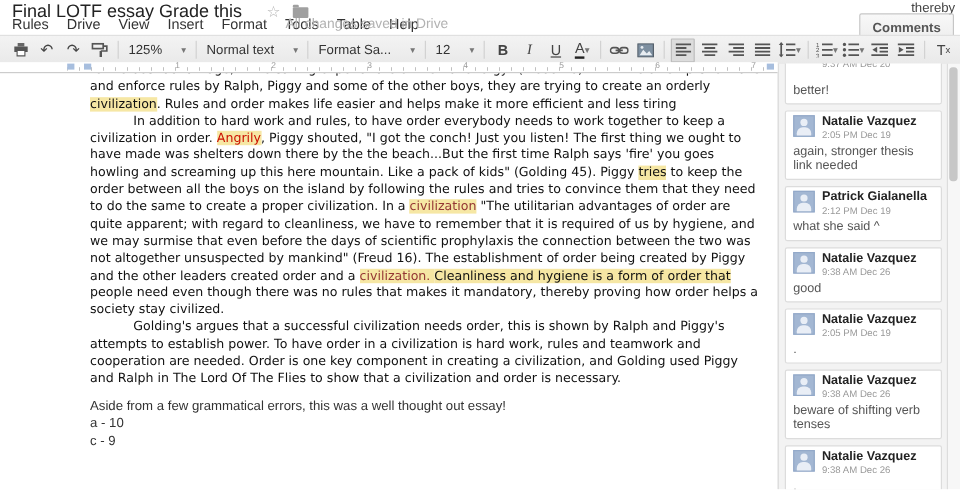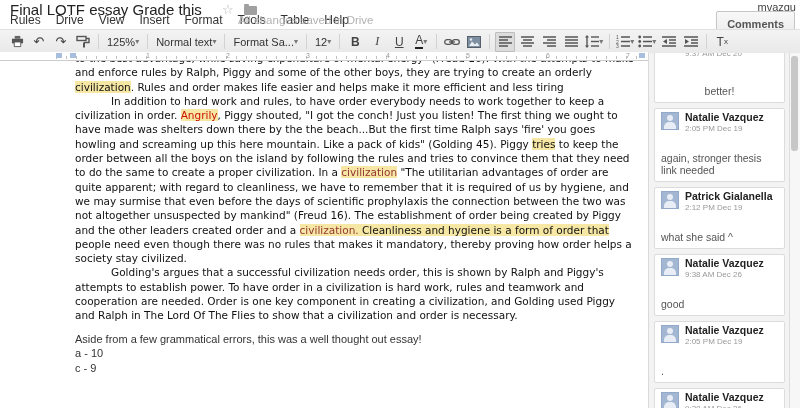--- a/index.html
+++ b/index.html
@@ -19,21 +19,21 @@
        background:linear-gradient(#f8f8f8,#ececec);border:1px solid #c6c6c6;border-radius:2px;cursor:pointer;}
 
   
   .toolbar{position:absolute;left:0;right:0;top:29px;height:23px;display:flex;align-items:center;
        background:linear-gradient(#f3f3f3,#e9e9e9);border-top:1px solid #e0e0e0;border-bottom:1px solid #d0d0d0;
        padding-left:6px;font-size:11px;color:#333;}
   .tb-btn{display:flex;align-items:center;justify-content:center;min-width:18px;height:18px;margin:0 1px;
        border:1px solid transparent;border-radius:1px;cursor:pointer;color:#444;}
   .tb-btn.active{background:#dcdcdc;border-color:#bdbdbd;}
   .tb-sep{width:1px;height:15px;background:#d2d2d2;margin:0 4px;}
-  .tb-drop{display:flex;align-items:center;gap:0;padding:0 4px;height:18px;cursor:pointer;color:#333;}
+  .tb-drop{display:flex;align-items:center;gap:16px;padding:0 4px;height:18px;cursor:pointer;color:#333;}
   .tb-caret{font-size:8px;color:#777;}
   .glyph{font-size:13px;line-height:1;}
   .tb-bold{font-weight:bold;font-size:12px;}
   .tb-italic{font-style:italic;font-size:12px;font-family:"Liberation Serif",serif;}
   .tb-under{text-decoration:underline;font-size:12px;}
   .tb-color{font-size:12px;border-bottom:2px solid #222;line-height:1.1;}
   .tb-tx{font-size:12px;}
   .tb-tx small{font-size:8px;}
 
   
@@ -52,44 +52,44 @@
   .hl{background:#f6e7a4;}
   .red{color:#cc1100;}
   .maroon{color:#943634;}
   .it{}
   .feedback{margin-top:9px;font-family:"Liberation Sans",sans-serif;font-size:11px;line-height:14.5px;color:#333;}
 
   
   .comments-panel{position:absolute;left:648px;right:10px;top:53px;bottom:0;background:#f3f3f3;
        border-left:1px solid #d9d9d9;overflow:hidden;padding:4px 5px;box-sizing:border-box;}
   .comment-card{background:#fff;border:1px solid #dcdcdc;border-radius:2px;padding:3px 6px 5px;margin-bottom:5px;cursor:pointer;}
-  .comment-card.clipped{margin-top:-13px;text-align:center;}
+  .comment-card.clipped{margin-top:-13px;}
   .c-head{display:flex;gap:6px;}
   .avatar{flex:0 0 16px;width:16px;height:16px;background:#a3b7d3;border:1px solid #93a9c9;position:relative;overflow:hidden;}
   .avatar:before{content:"";position:absolute;left:5px;top:2px;width:6px;height:6px;border-radius:50%;background:#e9eef6;}
   .avatar:after{content:"";position:absolute;left:2px;top:9px;width:12px;height:8px;border-radius:5px 5px 0 0;background:#e9eef6;}
   .c-author{font-size:10.5px;font-weight:bold;color:#222;line-height:11px;}
   .c-author:empty{display:none;}
   .c-time{font-size:8px;color:#999;margin-top:1px;}
-  .c-body{font-size:10.5px;color:#555;margin-top:19px;line-height:12px;}
+  .c-body{font-size:10.5px;color:#555;margin-top:3px;line-height:12px;}
   .clipped .avatar{visibility:hidden;}
 
   
   .scrollbar{position:absolute;right:0;top:53px;bottom:0;width:10px;background:#f7f7f7;border-left:1px solid #ddd;}
   .scroll-thumb{position:absolute;left:1px;top:3px;width:7px;height:95px;background:#c7c7c7;border-radius:3px;cursor:grab;}
 </style>
 </head>
 <body>
 
 <div id="app">
 
   <div class="doc-title">Final LOTF essay Grade this</div>
   <div class="star-icon">☆</div>
   <div class="folder-icon"></div>
-  <div class="username">mvazqu</div>
+  <div class="username">thereby</div>
   <div class="menubar">
       <span class="menu-item">Rules</span>
       <span class="menu-item">Drive</span>
       <span class="menu-item">View</span>
       <span class="menu-item">Insert</span>
       <span class="menu-item">Format</span>
       <span class="menu-item">Tools</span>
       <span class="menu-item">Table</span>
       <span class="menu-item">Help</span>
     </div>

